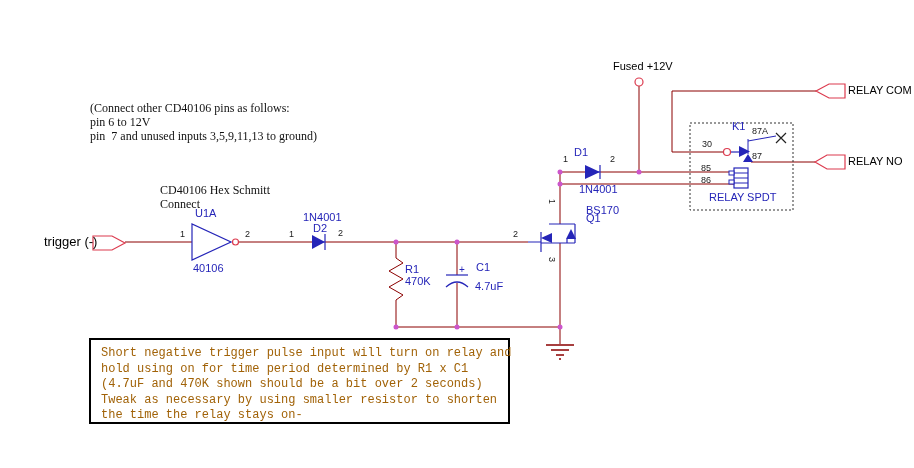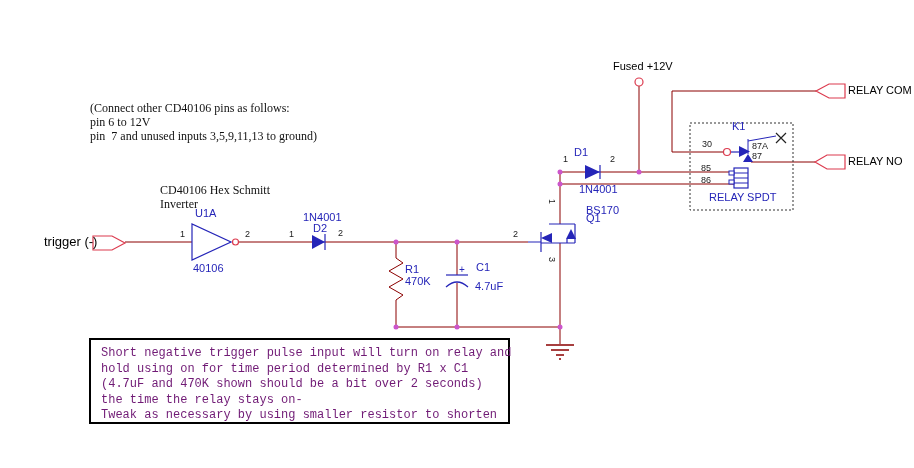--- a/index.html
+++ b/index.html
@@ -8,21 +8,21 @@
   #wires-svg{position:absolute;left:0;top:0;}
   .mono{position:absolute;white-space:pre;font-family:Liberation Serif, serif;
         font-size:12px;line-height:14px;color:#111;}
   .blue{position:absolute;white-space:pre;color:#2525b8;font-size:11px;line-height:11px;}
   .pin{position:absolute;white-space:pre;color:#1a1a1a;font-size:9px;line-height:9px;}
   .port-label{position:absolute;white-space:pre;color:#000;font-size:11px;line-height:11px;}
   .rot90{transform:rotate(90deg);transform-origin:0 0;}
   #note-box{position:absolute;left:89px;top:338px;width:407px;height:76px;
             border:2px solid #000;padding:6px 0 0 10px;}
   .note-line{font-family:"Liberation Mono","DejaVu Sans Mono",monospace;font-size:12px;
-             line-height:15.5px;color:#701a75;white-space:pre;}
+             line-height:15.5px;color:#a16207;white-space:pre;}
 </style>
 </head>
 <body>
 
 <div id="stage">
 
   <svg id="wires-svg" width="914" height="468" viewBox="0 0 914 468">
 
     <g stroke="#8b0000" stroke-width="1" fill="none">
       <path d="M125,242 H192"></path>
@@ -101,28 +101,28 @@
       <circle cx="560" cy="184" r="2.5"></circle>
         <circle cx="639" cy="172" r="2.5"></circle>
     </g>
   </svg>
 
   <div class="mono" style="left:90px;top:101px">(Connect other CD40106 pins as follows:</div>
   <div class="mono" style="left:90px;top:115px">pin 6 to 12V</div>
   <div class="mono" style="left:90px;top:129px">pin  7 and unused inputs 3,5,9,11,13 to ground)</div>
 
   <div class="mono" style="left:160px;top:183px">CD40106 Hex Schmitt</div>
-  <div class="mono" style="left:160px;top:197px">Inverter</div>
+  <div class="mono" style="left:160px;top:197px">Connect</div>
 
   <div id="note-box">
     <div class="note-line">Short negative trigger pulse input will turn on relay and</div>
     <div class="note-line">hold using on for time period determined by R1 x C1</div>
     <div class="note-line">(4.7uF and 470K shown should be a bit over 2 seconds)</div>
+    <div class="note-line">Tweak as necessary by using smaller resistor to shorten</div>
     <div class="note-line">the time the relay stays on-</div>
-    <div class="note-line">Tweak as necessary by using smaller resistor to shorten</div>
   </div>
 
   <div class="port-label" style="left:44px;top:236px;font-size:13px">trigger (-)</div>
   <div class="port-label" style="left:613px;top:61px">Fused +12V</div>
   <div class="port-label" style="left:848px;top:85px">RELAY COM</div>
   <div class="port-label" style="left:848px;top:156px">RELAY NO</div>
 
   <div class="blue" style="left:195px;top:208px">U1A</div>
   <div class="blue" style="left:193px;top:263px">40106</div>
   <div class="blue" style="left:303px;top:212px">1N4001</div>
@@ -142,18 +142,18 @@
   <div class="pin" style="left:180px;top:230px">1</div>
   <div class="pin" style="left:245px;top:230px">2</div>
   <div class="pin" style="left:289px;top:230px">1</div>
   <div class="pin" style="left:338px;top:229px">2</div>
   <div class="pin" style="left:513px;top:230px">2</div>
   <div class="pin rot90" style="left:556px;top:199px">1</div>
   <div class="pin rot90" style="left:556px;top:257px">3</div>
   <div class="pin" style="left:563px;top:155px">1</div>
   <div class="pin" style="left:610px;top:155px">2</div>
   <div class="pin" style="left:702px;top:140px">30</div>
-  <div class="pin" style="left:752px;top:142px">87A</div>
+  <div class="pin" style="left:752px;top:127px">87A</div>
   <div class="pin" style="left:752px;top:152px">87</div>
   <div class="pin" style="left:701px;top:164px">85</div>
   <div class="pin" style="left:701px;top:176px">86</div>
 
 </div>
 
 </body></html>

